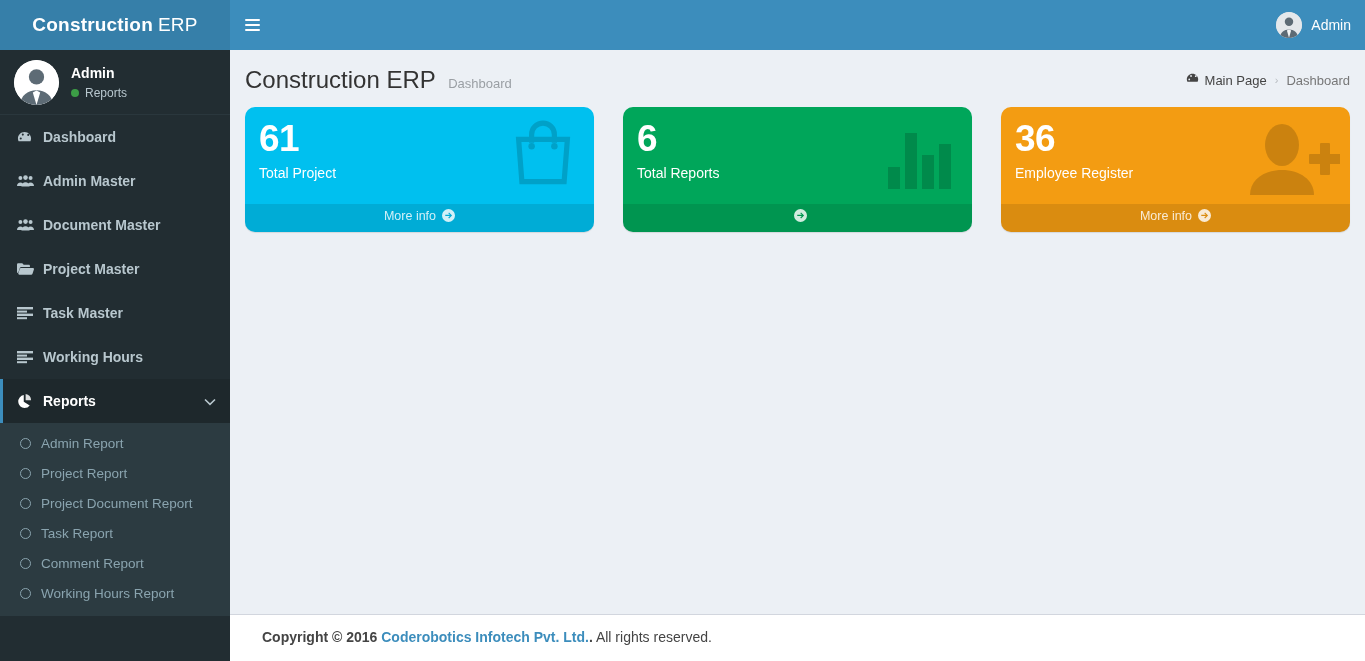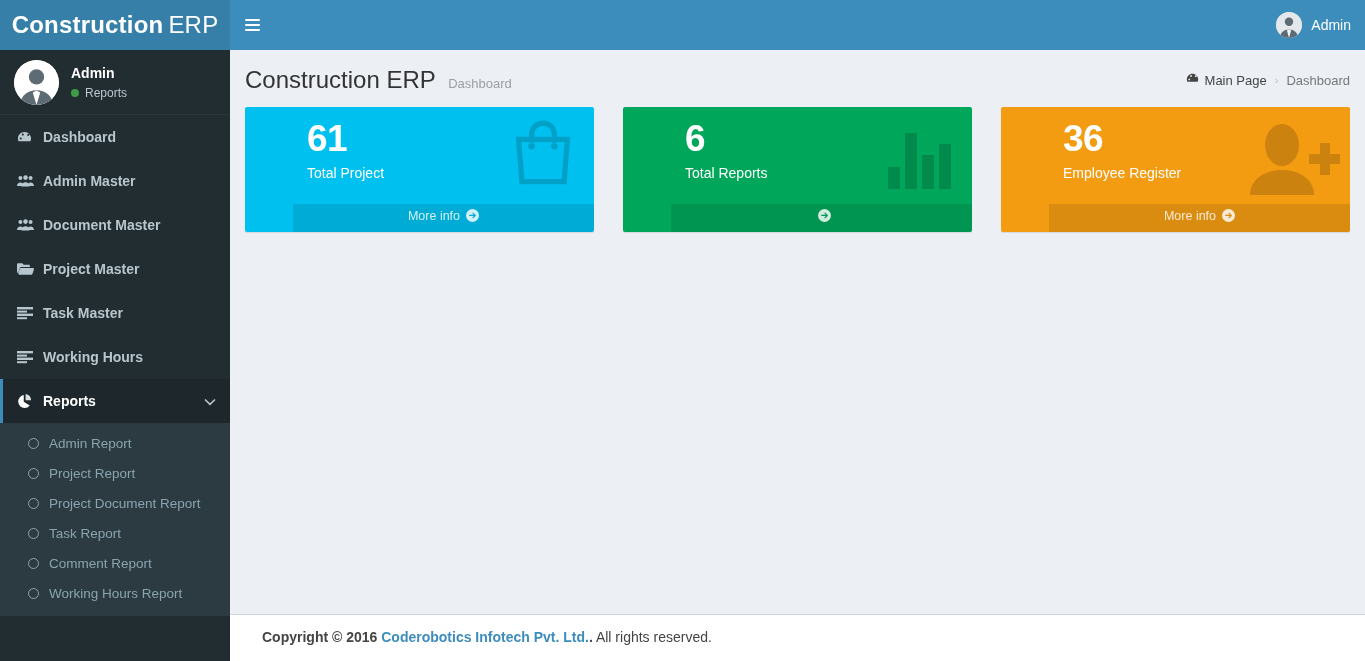--- a/index.html
+++ b/index.html
@@ -9,21 +9,21 @@
     background: #ecf0f5;
     overflow: hidden;
   }
 
   
   .main-header { position: absolute; top: 0; left: 0; width: 1365px; height: 50px; z-index: 20; }
   .logo-box {
     position: absolute; top: 0; left: 0; width: 230px; height: 50px;
     background: #367fa9; color: #fff;
     display: flex; align-items: center; justify-content: center;
-    font-size: 24px; letter-spacing: .2px;
+    font-size: 19px; letter-spacing: .2px;
   }
   .logo-box .lg-bold { font-weight: bold; }
   .logo-box .lg-light { font-weight: 300; margin-left: 5px; }
   .navbar {
     position: absolute; top: 0; left: 230px; width: 1135px; height: 50px;
     background: #3c8dbc;
   }
   .sidebar-toggle {
     position: absolute; left: 0; top: 0; width: 44px; height: 50px;
     display: flex; align-items: center; justify-content: center;
@@ -63,21 +63,21 @@
   }
   .nav-item .ni-icon { width: 26px; flex: none; display: flex; align-items: center; color: #b8c7ce; }
   .nav-item .ni-label { font-weight: bold; color: #b8c7ce; }
   .nav-item.active { background: #1e282c; border-left-color: #3c8dbc; }
   .nav-item.active .ni-label, .nav-item.active .ni-icon { color: #fff; }
   .nav-item .chev { position: absolute; right: 14px; color: #b8c7ce; }
 
   .treeview-menu { background: #2c3b41; padding: 5px 0 8px 0; }
   .sub-item {
     display: flex; align-items: center; height: 30px;
-    padding-left: 28px; color: #8aa4af; font-size: 13.5px; cursor: pointer;
+    padding-left: 20px; color: #8aa4af; font-size: 13.5px; cursor: pointer;
   }
   .sub-item .si-icon { width: 21px; flex: none; display: flex; align-items: center; }
   .ring { width: 11px; height: 11px; border-radius: 50%; border: 1.6px solid #8aa4af; display: inline-block; }
 
   
   .content-wrapper {
     position: absolute; top: 50px; left: 230px; width: 1135px; height: 564px;
     background: #ecf0f5;
   }
   .content-header { position: relative; padding: 15px 15px 0 15px; height: 56px; }
@@ -86,22 +86,22 @@
   .breadcrumb {
     position: absolute; right: 15px; top: 22px;
     display: flex; align-items: center; gap: 8px; font-size: 13px;
   }
   .breadcrumb .bc-link { color: #3c8dbc; display: flex; align-items: center; gap: 6px; cursor: pointer; }
   .breadcrumb .bc-sep { color: #b7bcc1; font-size: 11px; }
   .breadcrumb .bc-cur { color: #777; }
 
   .boxrow { display: flex; gap: 29px; padding: 0 15px; margin-top: 1px; }
   .small-box {
-    width: 350px; border-radius: 2px; position: relative; overflow: hidden;
-    color: #fff; box-shadow: 0 1px 1px rgba(0,0,0,.1); padding-left: 48px;
+    width: 350px; border-radius: 10px; position: relative; overflow: hidden;
+    color: #fff; box-shadow: 0 1px 1px rgba(0,0,0,.1);
   }
   .sb-inner { padding: 12px 14px 6px 14px; position: relative; height: 97px; }
   .sb-num { font-size: 37px; font-weight: bold; line-height: 40px; letter-spacing: -0.5px; }
   .sb-label { font-size: 14px; margin-top: 6px; }
   .sb-icon {
     position: absolute; right: 12px; top: 8px;
     opacity: .16; color: #000;
   }
   .sb-footer {
     display: block; text-align: center; padding: 5px 0 6px 0;

